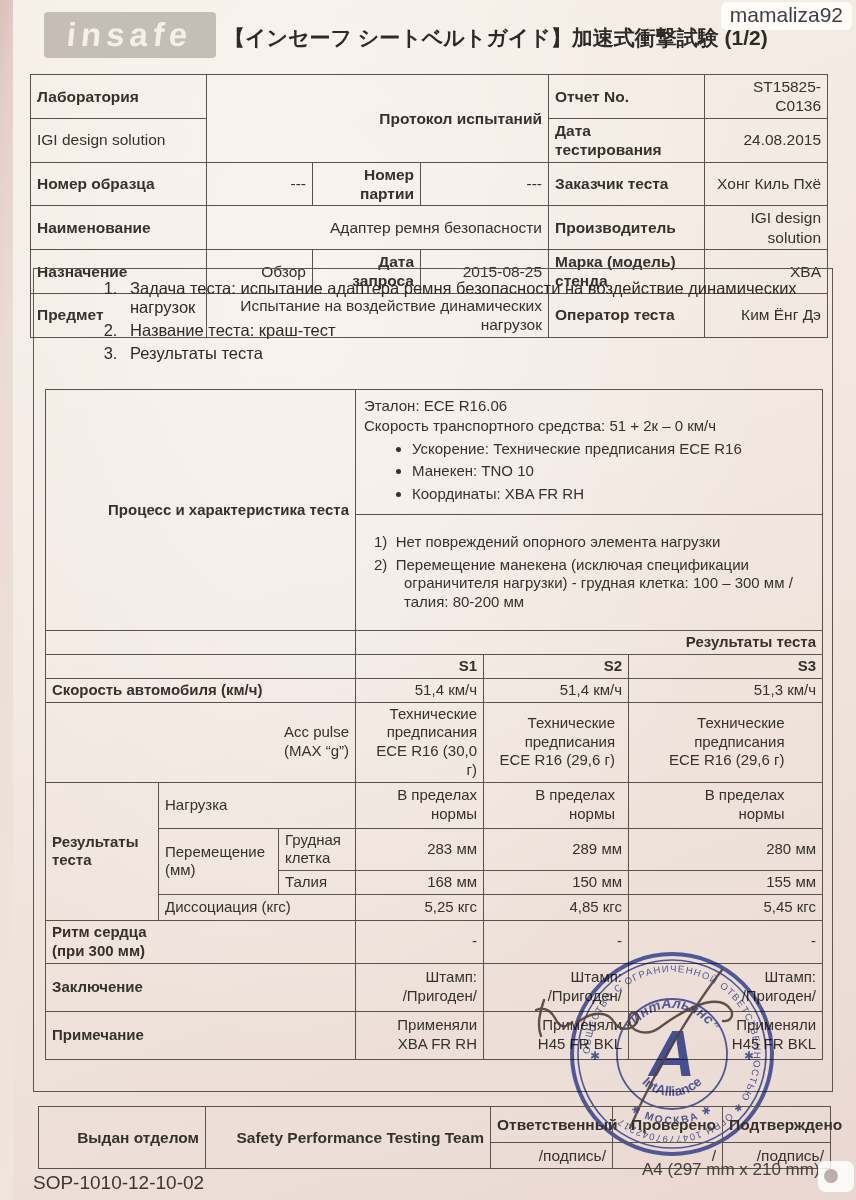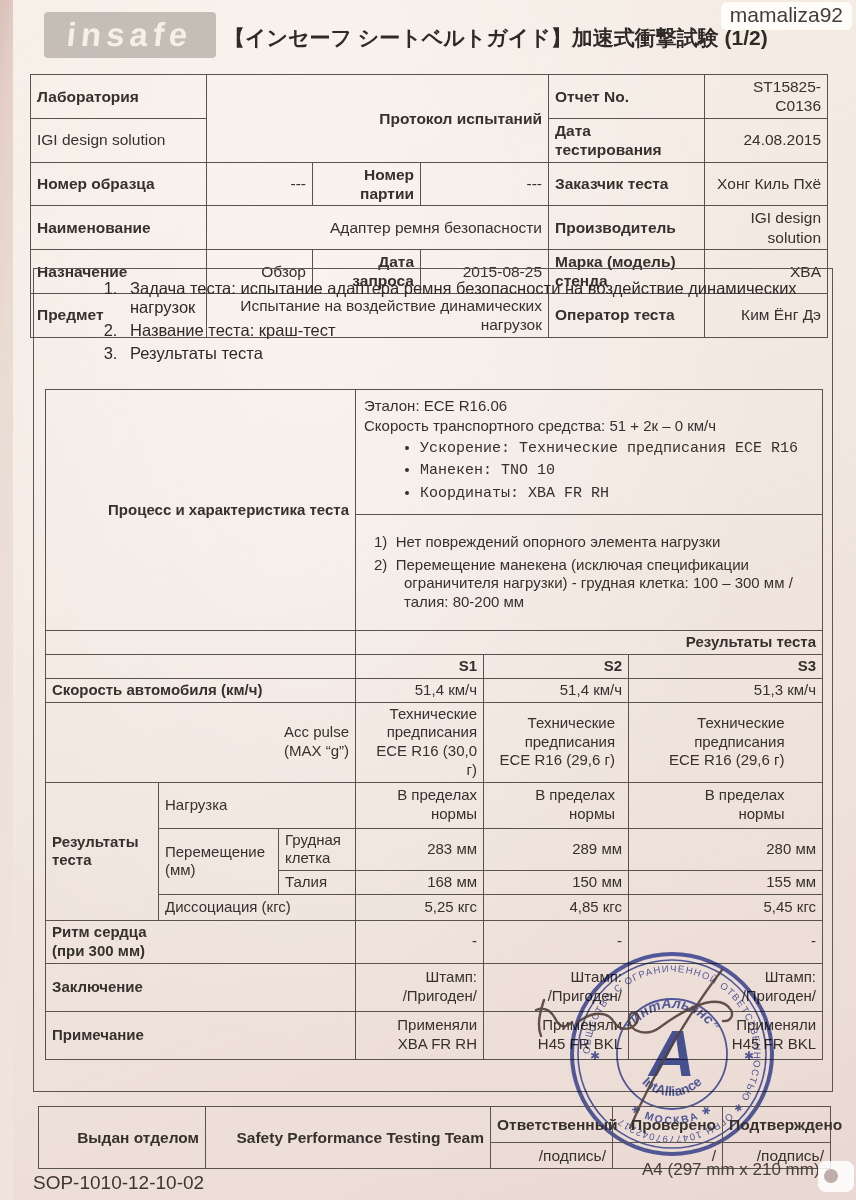--- a/index.html
+++ b/index.html
@@ -21,21 +21,21 @@
   .c{text-align:right;}
   .info-table{position:absolute;left:30px;top:74px;width:797px;}
   .outer-box{position:absolute;left:33px;top:268px;width:798px;height:822px;border:1px solid #5d5751;}
   ol.notes{margin:10px 0 0 0;padding-left:88px;font-size:16.5px;color:#2e2a26;}
   ol.notes li{margin:4px 0;padding-left:8px;}
   .main-table{position:absolute;left:11px;top:120px;width:777px;}
   .main-table td{font-size:15px;}
   .spec-cell{padding:6px 8px;}
   .spec-cell p{margin:1px 0;}
   ul.spec-bullets{margin:3px 0 0 0;padding-left:48px;}
-  ul.spec-bullets li{margin:4px 8px;font-family:Liberation Mono, monospace;}
+  ul.spec-bullets li{margin:4px 0;}
   ol.criteria{list-style:none;counter-reset:crit;margin:12px 0;padding-left:10px;}
   ol.criteria li{counter-increment:crit;padding-left:30px;text-indent:-30px;margin:4px 0;}
   ol.criteria li::before{content:counter(crit) ")\00a0\00a0";}
   .narrow{display:block;max-width:118px;margin:0 auto;}
   .two-line span{display:block;}
   
   .stamp-wrap{position:absolute;left:566px;top:948px;width:212px;height:212px;opacity:.85;mix-blend-mode:multiply;}
   .sig-svg{position:absolute;left:516px;top:958px;width:290px;height:180px;opacity:.9;}
   
   .approval-table{position:absolute;left:38px;top:1106px;width:792px;}

